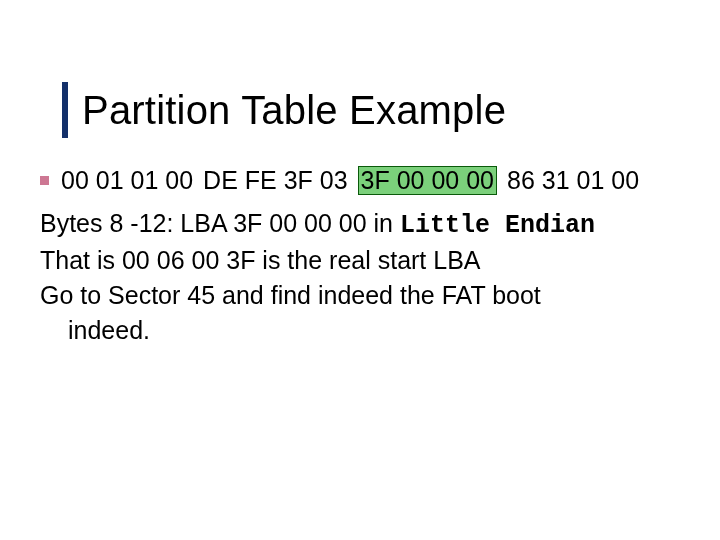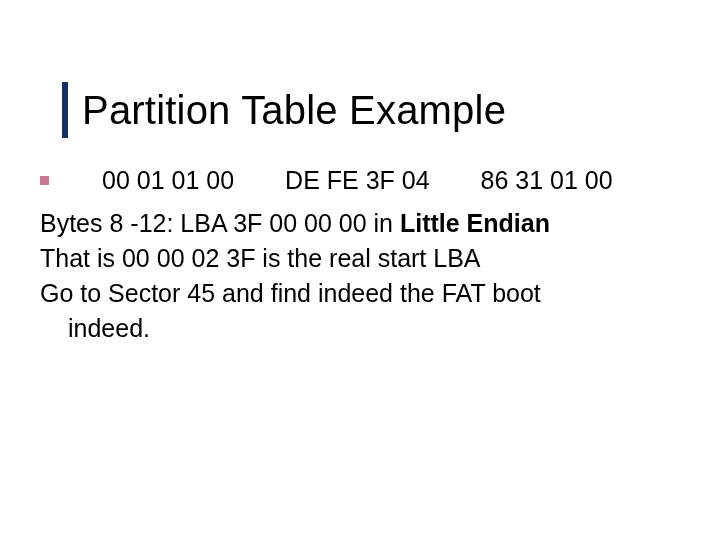--- a/index.html
+++ b/index.html
@@ -56,66 +56,67 @@
   }
   .bullet-square {
     width: 9px;
     height: 9px;
     background: #cd7793;
     flex: 0 0 auto;
     margin-right: 2px;
   }
   .hex-seg {
     white-space: pre;
-    margin-left: 41px;
   }
   .hex-hl {
     background: #7bd07b;
     border: 1px solid #0a5a0a;
     padding: 0 2px;
     white-space: pre;
     line-height: 1.05;
     display: inline-block;
   }
   .para {
     margin-top: 10px;
   }
   .p-line {
     margin: 0 0 2px 0;
   }
   .indent {
     padding-left: 28px;
   }
   .bold {
     font-weight: 700;
+    font-family: Liberation Mono, monospace;
   }
 </style>
 </head>
 <body>
 
 <div class="slide">
 
   <div class="title-row">
     <div class="accent-bar"></div>
     <div class="title-text">Partition Table Example</div>
   </div>
 
   <div class="body">
 
     <div class="bullet-line">
       <span class="bullet-square"></span>
       <span class="hex-seg">00 01 01 00</span>
-      <span class="hex-seg">DE FE 3F 04</span>
+      <span class="hex-seg">DE FE 3F 03</span>
+      <span class="hex-hl">3F 00 00 00</span>
       <span class="hex-seg">86 31 01 00</span>
     </div>
 
     <div class="para">
       <p class="p-line">
         <span>Bytes 8 -12: LBA 3F 00 00 00 in </span><span class="bold">Little Endian</span>
       </p>
-      <p class="p-line">That is 00 00 02 3F is the real start LBA</p>
+      <p class="p-line">That is 00 06 00 3F is the real start LBA</p>
       <p class="p-line">Go to Sector 45 and find indeed the FAT boot</p>
       <p class="p-line indent">indeed.</p>
     </div>
 
   </div>
 
 </div>
 
 </body></html>

